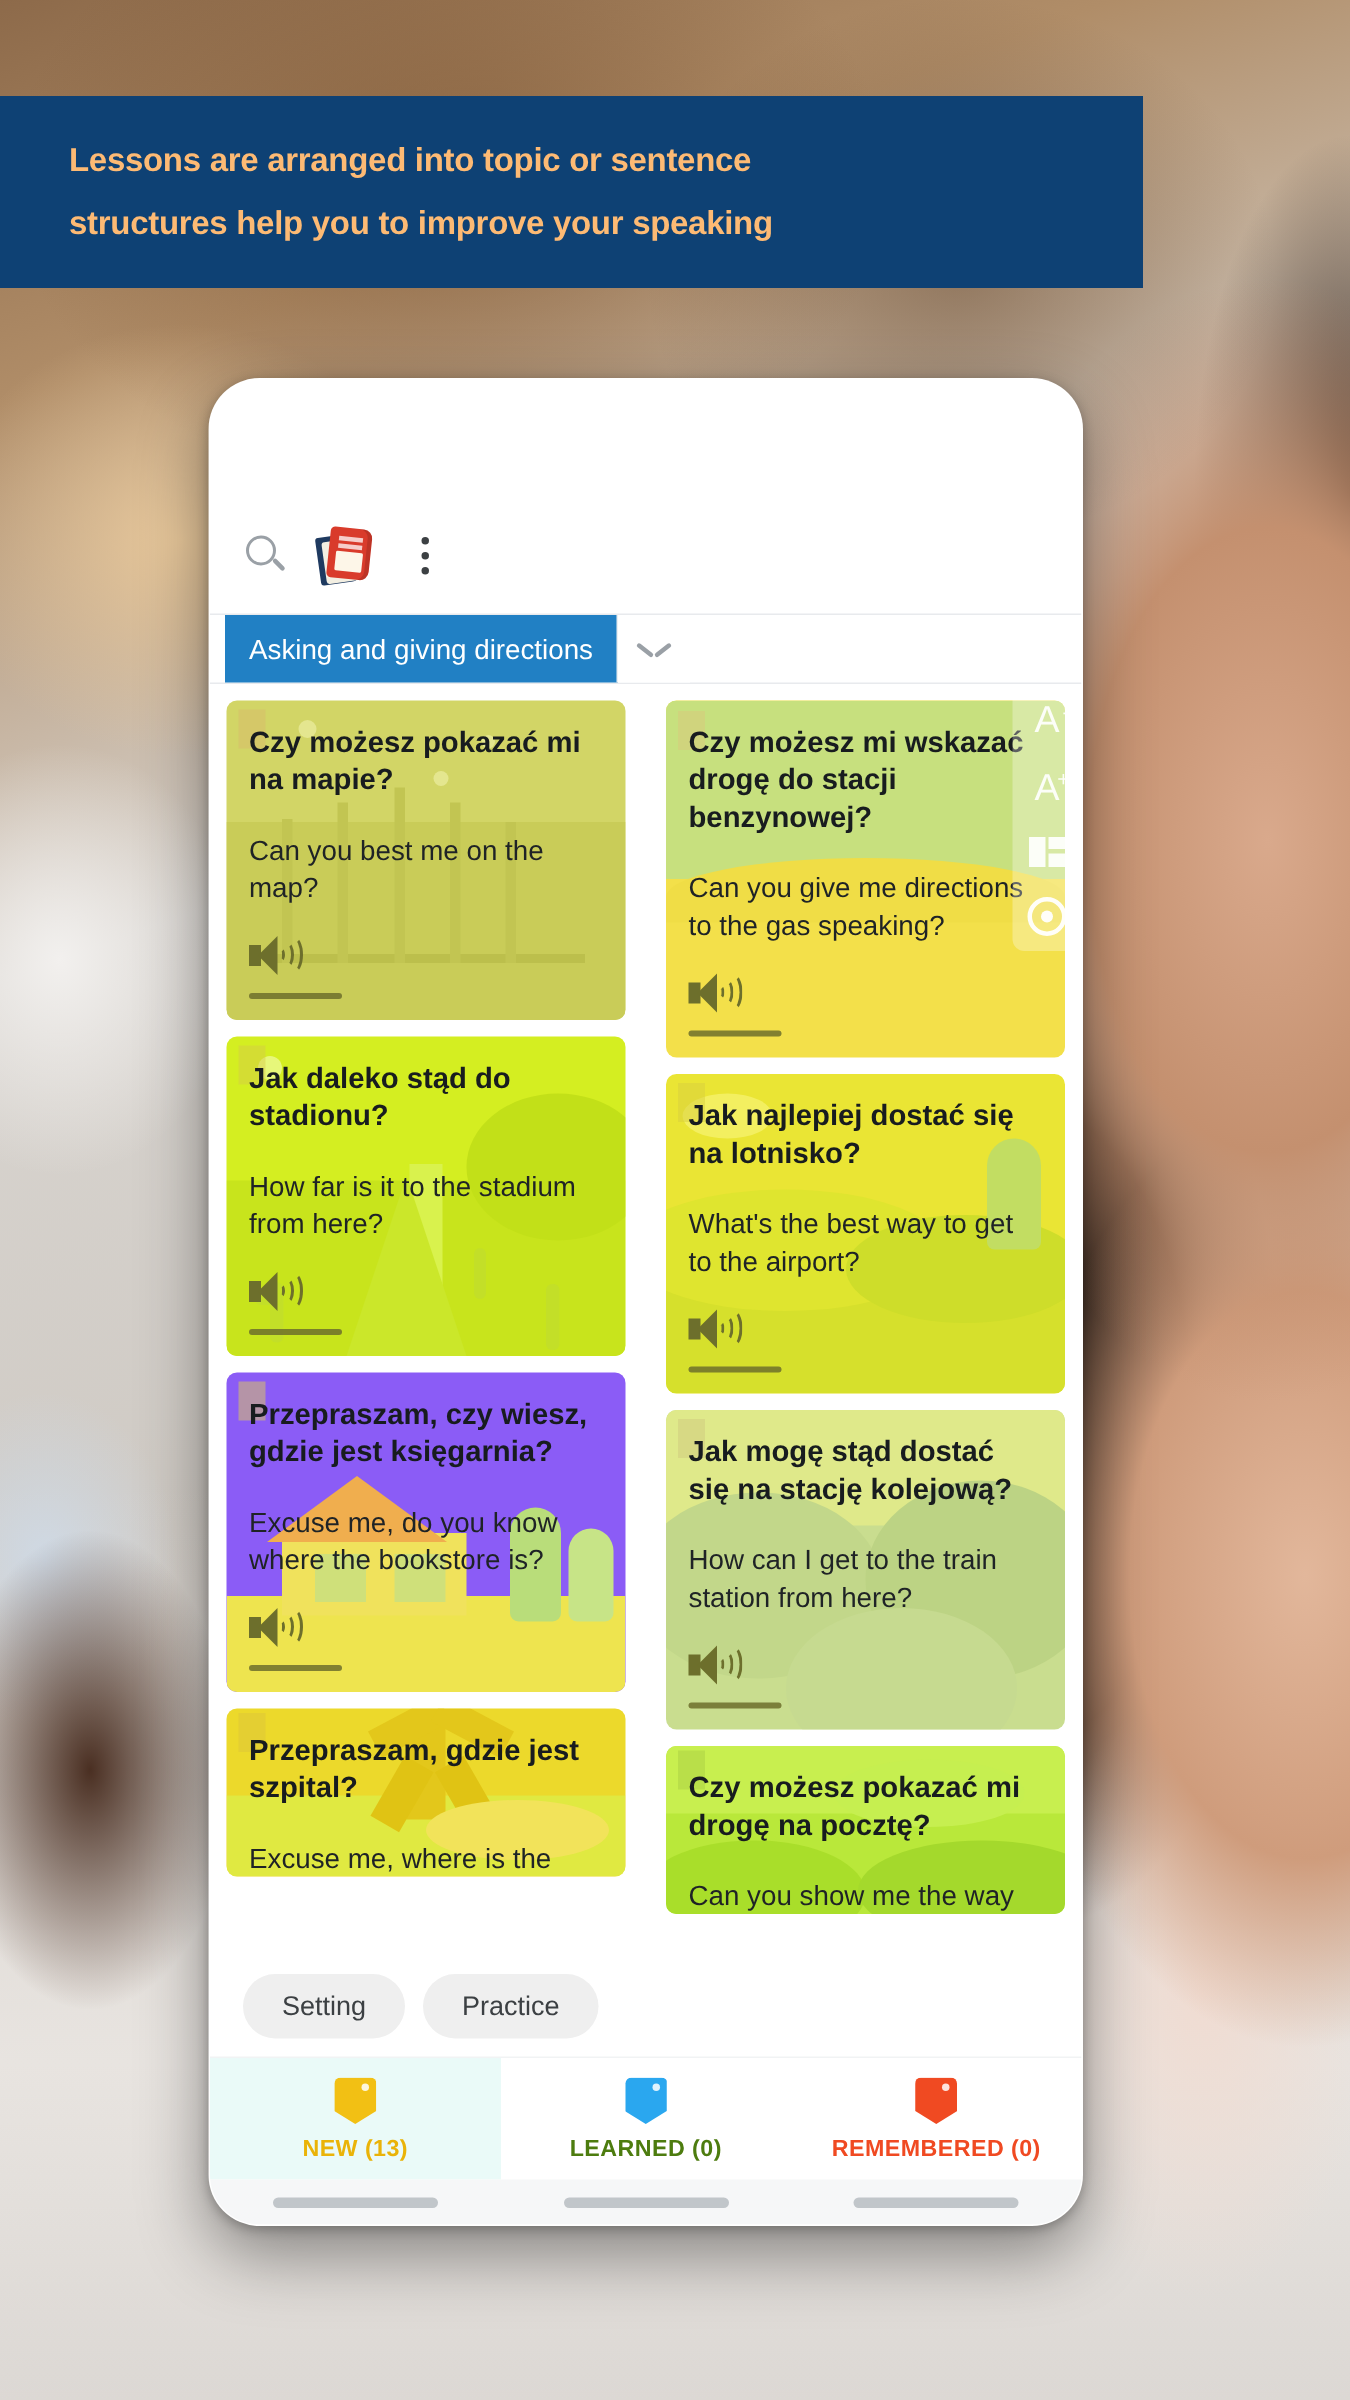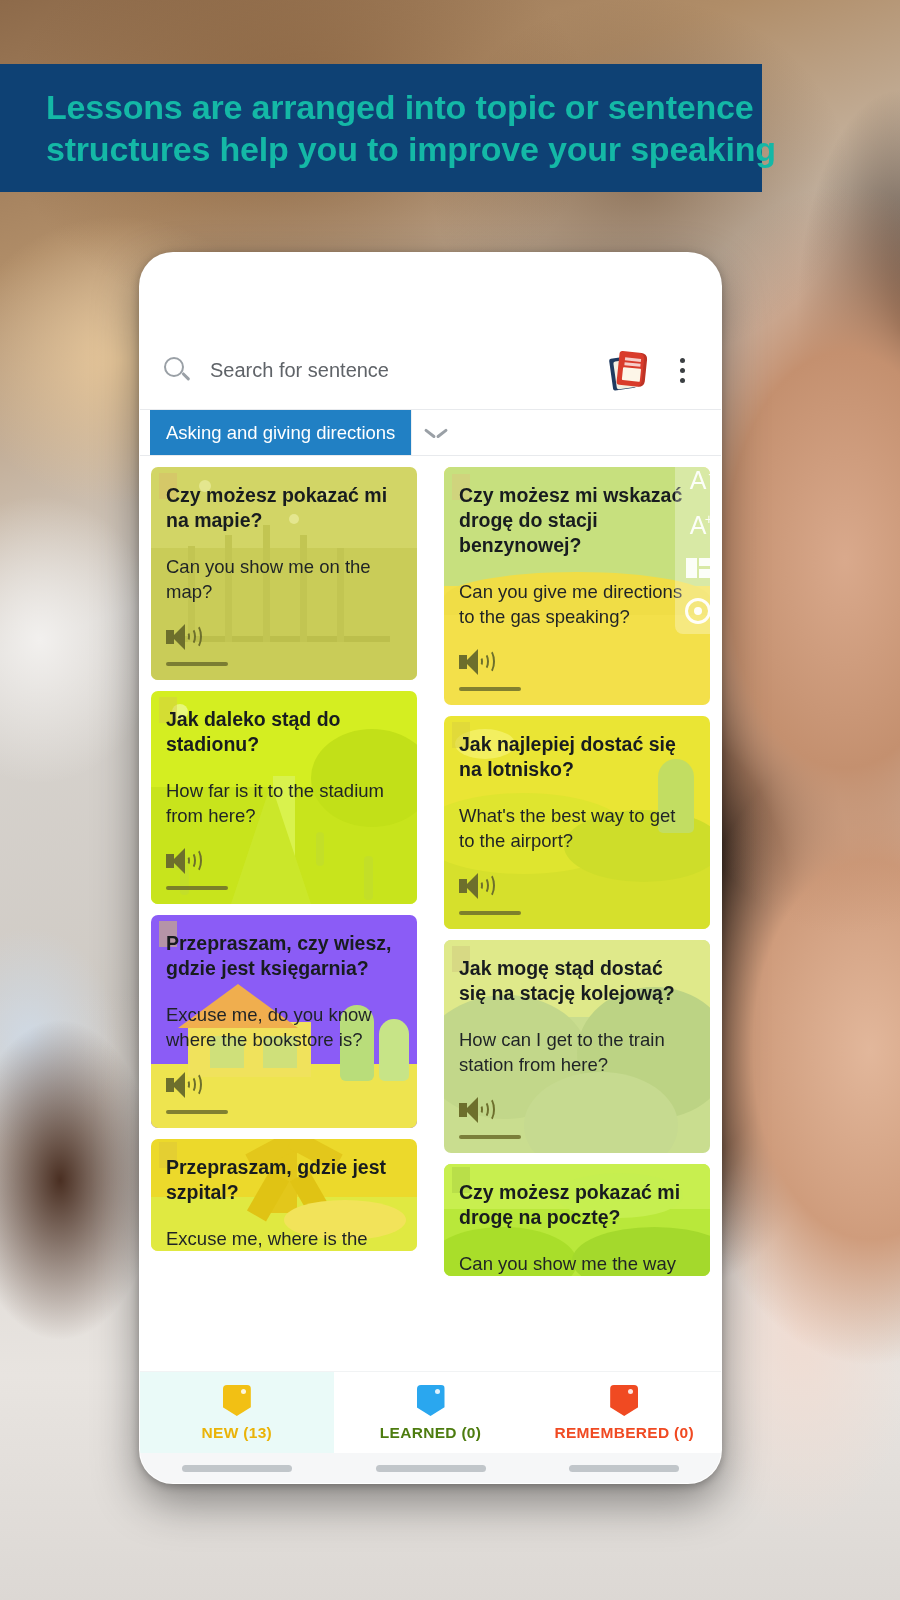--- a/index.html
+++ b/index.html
@@ -42,22 +42,22 @@
   
   #headline {
     position: absolute;
     left: 0; top: 64px;
     width: 762px; height: 128px;
     background: #0e4174;
     display: flex; flex-direction: column; justify-content: center;
     padding: 0 46px;
   }
   #headline .ln {
-    color: #14b8a6;
-    font-size: 34px;
+    color: #fdba74;
+    font-size: 22px;
     font-weight: bold;
     line-height: 42px;
     letter-spacing: -0.2px;
     white-space: nowrap;
   }
 
   
   #phone {
     position: absolute;
     left: 139px; top: 252px;
@@ -191,21 +191,20 @@
 </div>
 
 <div id="phone">
   <div id="screen">
 
     <div class="search-row">
       <div class="mag">
           <i></i>
           <b></b>
         </div>
-      <div class="search-ph">Search for sentence</div>
       <div class="book-icon">
         <div class="nav"></div>
           <div class="pages"></div>
           <div class="red"></div>
       </div>
       <div class="kebab">
         <span></span>
           <span></span>
           <span></span>
       </div>
@@ -231,21 +230,21 @@
               <div style="position:absolute;left:28%;bottom:18%;width:7px;height:50%;background:#c2c552;"></div>
               <div style="position:absolute;left:42%;bottom:18%;width:7px;height:55%;background:#c2c552;"></div>
               <div style="position:absolute;left:56%;bottom:18%;width:7px;height:50%;background:#c2c552;"></div>
               <div style="position:absolute;left:70%;bottom:18%;width:7px;height:44%;background:#c2c552;"></div>
               <div class="blob" style="left:18%;top:6%;width:12px;height:12px;background:#e4e68f;"></div>
               <div class="blob" style="left:52%;top:22%;width:10px;height:10px;background:#e4e68f;"></div>
               <div class="blob" style="left:64%;top:11%;width:9px;height:9px;background:#e4e68f;"></div>
               <div style="position:absolute;left:3%;top:3%;width:18px;height:26px;background:#d7bd6a;opacity:.55;"></div>
             </div>
             <div class="pl">Czy możesz pokazać mi na mapie?</div>
-            <div class="en">Can you show me on the map?</div>
+            <div class="en">Can you best me on the map?</div>
             <div class="foot">
               <div class="spk">
                   <span class="body"></span>
                   <span class="cone"></span>
                   <span class="w1"></span>
                   <span class="w2"></span>
                   <span class="w3"></span>
                 </div>
               <div class="bar"></div>
             </div>
@@ -409,20 +408,24 @@
             <i></i>
             <i></i>
             <i></i>
           </div>
         <div class="eye">
             <i></i>
           </div>
       </div>
     </div>
 
+    <div class="chips">
+      <div class="chip">Setting</div>
+      <div class="chip">Practice</div>
+    </div>
 
     <div class="bottom-nav">
       <div class="bnav sel">
         <div class="tag">
             <span class="sh" style="background:#f2c014;"></span>
             <span class="hole"></span>
           </div>
         <div class="lbl" style="color:#eab308;">NEW (13)</div>
       </div>
       <div class="bnav">

